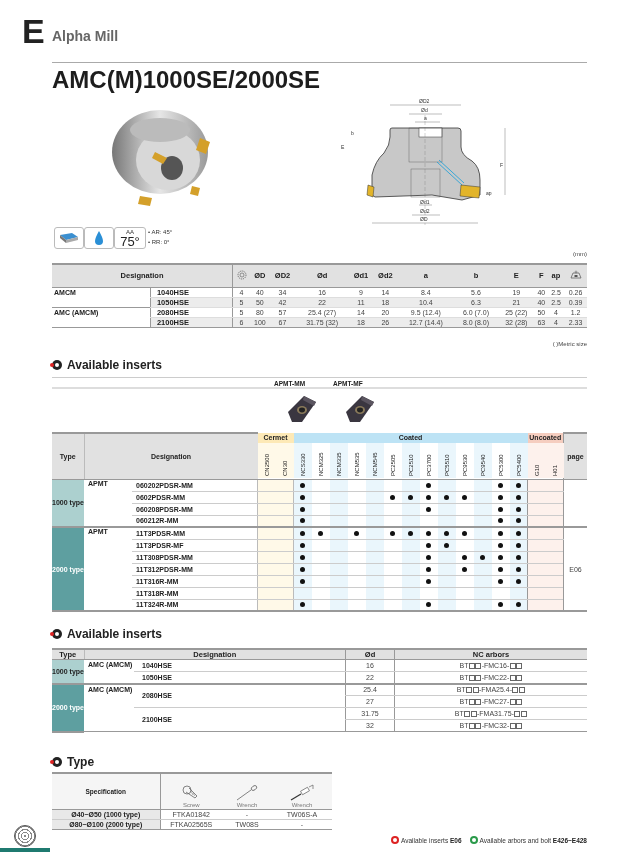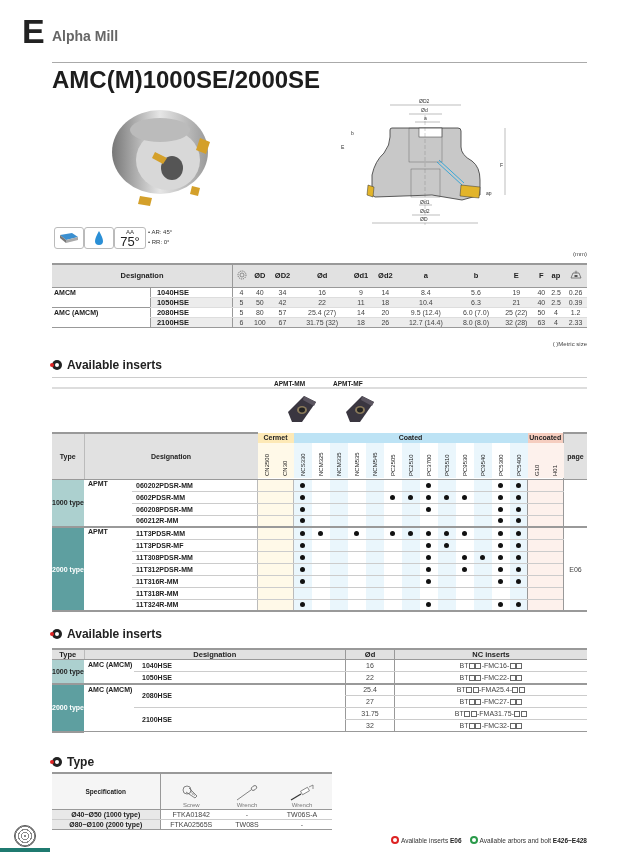--- a/index.html
+++ b/index.html
@@ -539,21 +539,21 @@
 <div class="sec-title" style="top:627px">
   <span class="sec-icon"></span>
   <span>Available inserts</span>
 </div>
 <table class="arb">
   <thead>
     <tr>
       <th style="width:32px">Type</th>
       <th colspan="2" style="width:130px;border-left:1px solid #bbb">Designation</th>
       <th style="border-left:1px solid #999">Ød</th>
-      <th style="border-left:1px solid #999">NC inserts</th>
+      <th style="border-left:1px solid #999">NC arbors</th>
     </tr>
   </thead>
   <tbody>
     <tr>
       <td class="type t1" rowspan="2">1000 type</td>
       <td class="ser" rowspan="2" style="width:50px;border-bottom:2px solid #999">AMC (AMCM)</td>
       <td class="des">1040HSE</td>
       <td class="od">16</td>
       <td class="nc"><span>BT</span><span class="sq"></span><span class="sq"></span><span>-FMC16-</span><span class="sq"></span><span class="sq"></span></td>
     </tr>

